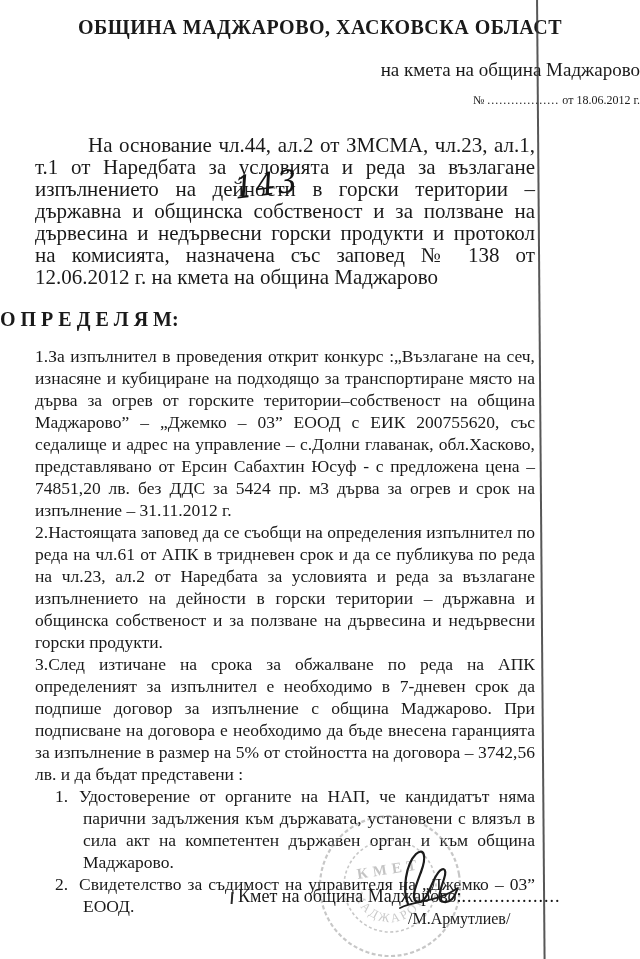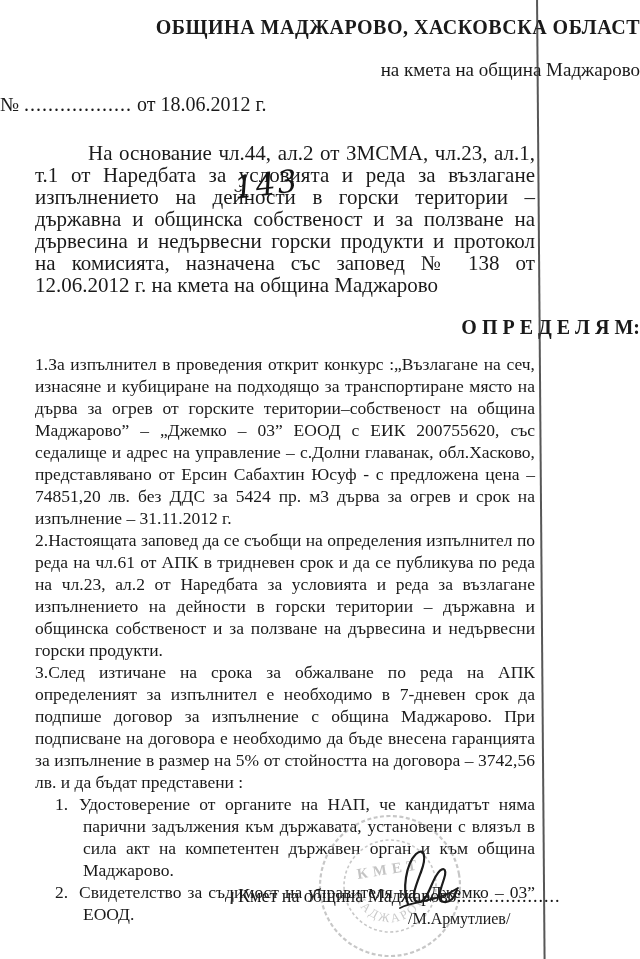--- a/index.html
+++ b/index.html
@@ -10,39 +10,39 @@
     -webkit-font-smoothing:antialiased;
   }
   .page{position:absolute;inset:0;}
   
   .scanline{
     position:absolute;left:536px;top:-5px;width:2px;height:975px;
     background:#3a3a3a;opacity:.85;
     transform:rotate(-0.45deg);transform-origin:top center;
   }
   .doc-header{
-    text-align:right;font-weight:bold;font-size:20px;letter-spacing:.5px;
+    text-align:center;font-weight:bold;font-size:20px;letter-spacing:.5px;
     padding-top:16px;
   }
   .doc-title{
     text-align:center;font-weight:bold;font-size:21px;margin-top:58px;
   }
   .doc-subtitle{
     text-align:right;font-size:19px;margin-top:20px;
   }
   .number-line{
-    text-align:left;font-size:20px;margin-top:12px;position:relative;
+    text-align:right;font-size:12px;margin-top:12px;position:relative;
   }
   .number-line .dots, .sig-dots{letter-spacing:1px;}
   .preamble{
     margin:26px 0 0 35px;width:500px;font-size:21px;line-height:22px;
     text-align:justify;text-indent:53px;
   }
   .determine-heading{
-    text-align:right;font-weight:bold;font-size:20px;margin-top:20px;
+    text-align:left;font-weight:bold;font-size:20px;margin-top:20px;
   }
   .items{margin:14px 0 0 35px;width:500px;font-size:17.5px;line-height:22px;}
   .item{text-align:justify;}
   .reqs{margin:0 0 0 55px;width:480px;font-size:17.5px;line-height:22px;}
   .req{
     box-sizing:border-box;padding-left:28px;text-indent:-28px;
     text-align:justify;
   }
   .req-num{display:inline-block;width:24px;text-indent:0;}
   

